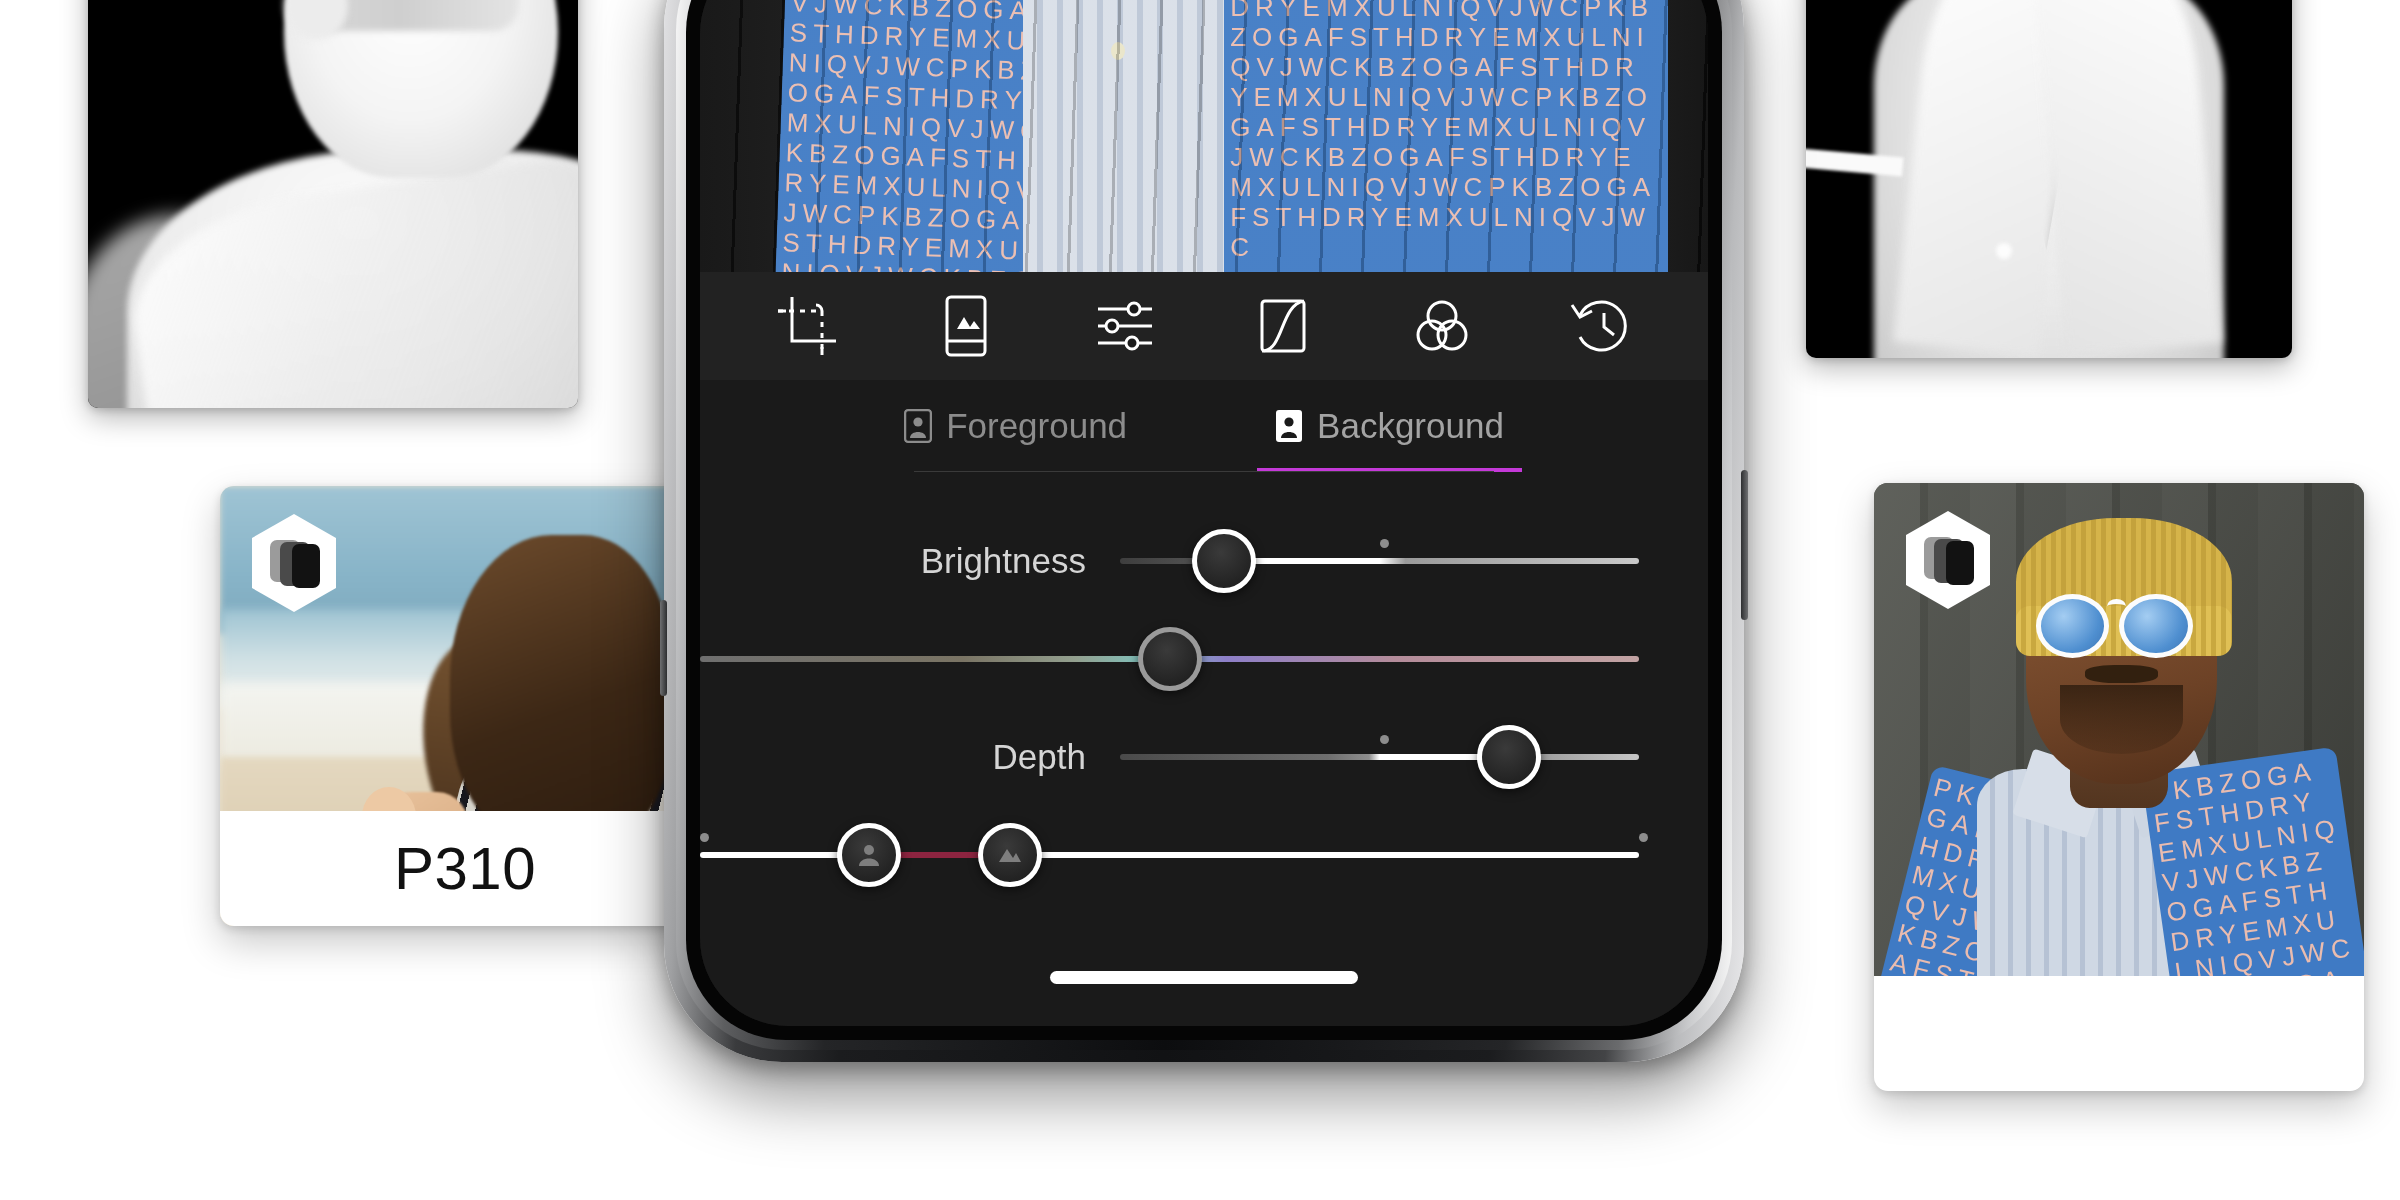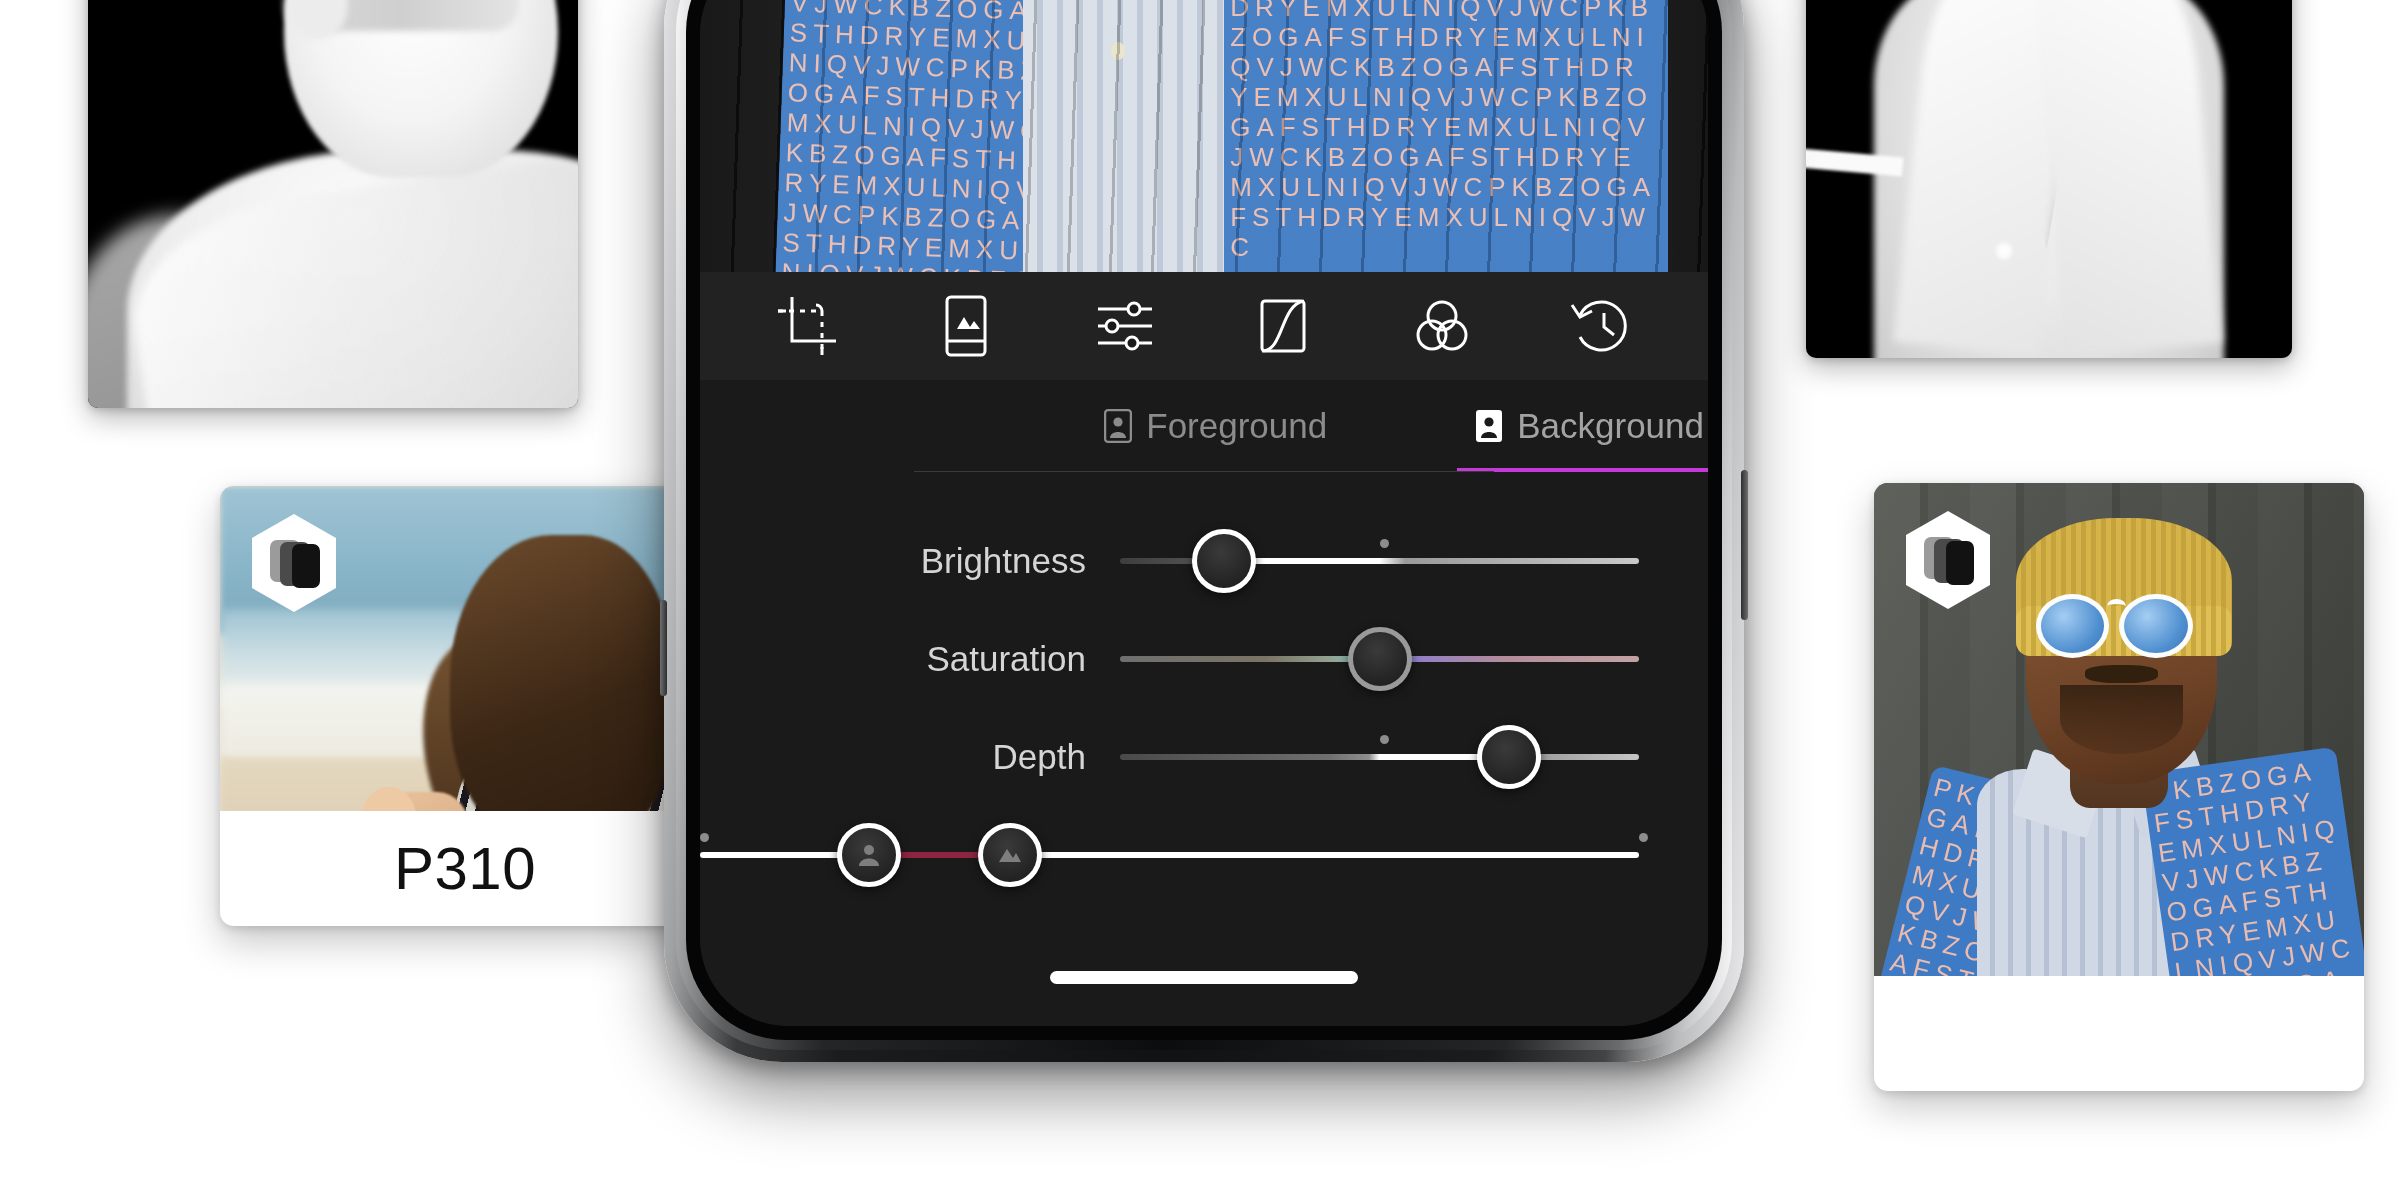--- a/index.html
+++ b/index.html
@@ -234,21 +234,21 @@
     position:absolute;left:0;right:0;top:326px;height:108px;background:#222222;
     display:flex;align-items:center;justify-content:space-around;padding:0 28px;box-sizing:border-box;
   }
   .tb-item{width:86px;height:86px;display:flex;align-items:center;justify-content:center;position:relative;}
   .tb-underline{position:absolute;left:0;right:0;bottom:-22px;height:5px;background:#c439d8;border-radius:3px;}
 
   
   .panel{position:absolute;left:0;right:0;top:434px;bottom:0;background:#1a1a1a;}
 
   .tabs{
-    display:flex;justify-content:flex-end;gap:140px;padding-top:18px;position:relative;
+    display:flex;justify-content:center;gap:140px;padding-top:18px;position:relative;
   }
   .tab{
     display:flex;align-items:center;gap:14px;padding:8px 4px 26px 4px;position:relative;
     font-size:35px;color:#8c8c8c;
   }
   .tab.active{color:#a3a3a3;}
   .tab-ul{position:absolute;left:-14px;right:-14px;bottom:0;height:4px;background:#c439d8;}
   .tabs-rule{position:absolute;left:214px;right:214px;bottom:0;height:1px;background:#3a3a3a;}
   .tab-icon{width:28px;height:34px;border-radius:4px;display:block;}
 
@@ -472,21 +472,20 @@
         <div class="srow">
           <div class="slabel">Brightness</div>
           <div class="strack">
             <div class="sbar" style="background:linear-gradient(90deg,#3e3e3e 0%,#555 18%,#ffffff 20%,#ffffff 50%,#9a9a9a 55%,#c9c9c9 100%);"></div>
             <div class="stick" style="left:50%"></div>
             <div class="knob" style="left:20%"></div>
           </div>
         </div>
 
         <div class="srow">
-          <div class="slabel">Saturation</div>
           <div class="strack">
             <div class="sbar" style="background:linear-gradient(90deg,#6f6f6f 0%,#7a7464 28%,#93a08f 40%,#7fc4c0 48%,#8d7fc8 56%,#b48c9a 74%,#c2a3a3 100%);"></div>
             <div class="knob dim" style="left:50%"></div>
           </div>
         </div>
 
         <div class="srow">
           <div class="slabel">Depth</div>
           <div class="strack">
             <div class="sbar" style="background:linear-gradient(90deg,#4a4a4a 0%,#6e6e6e 40%,#8e8e8e 48%,#ffffff 50%,#ffffff 76%,#9c9c9c 80%,#c6c6c6 100%);"></div>

